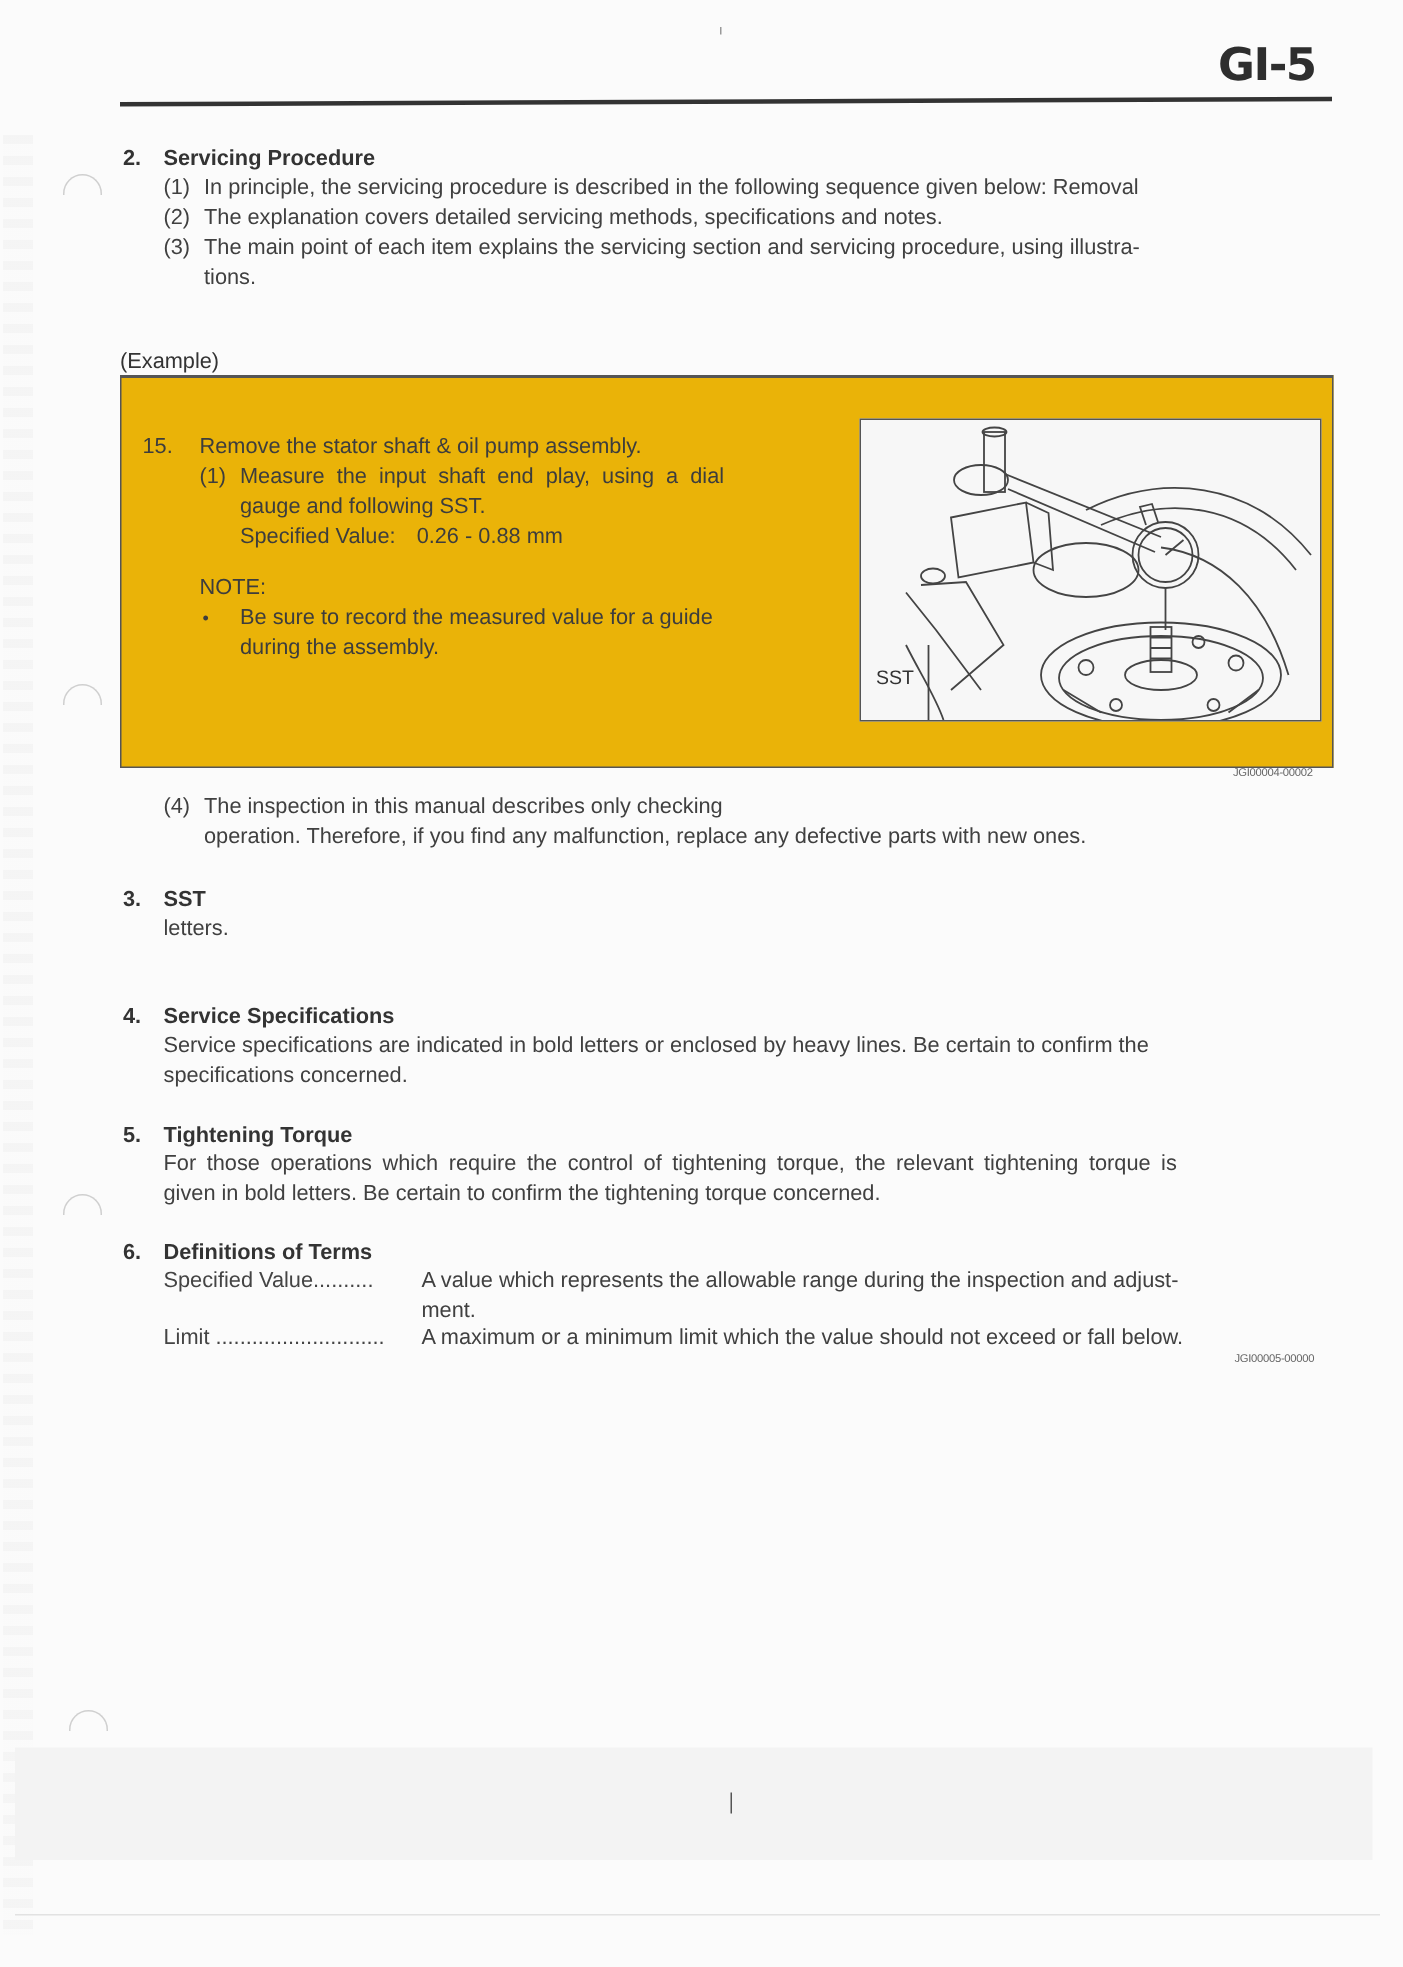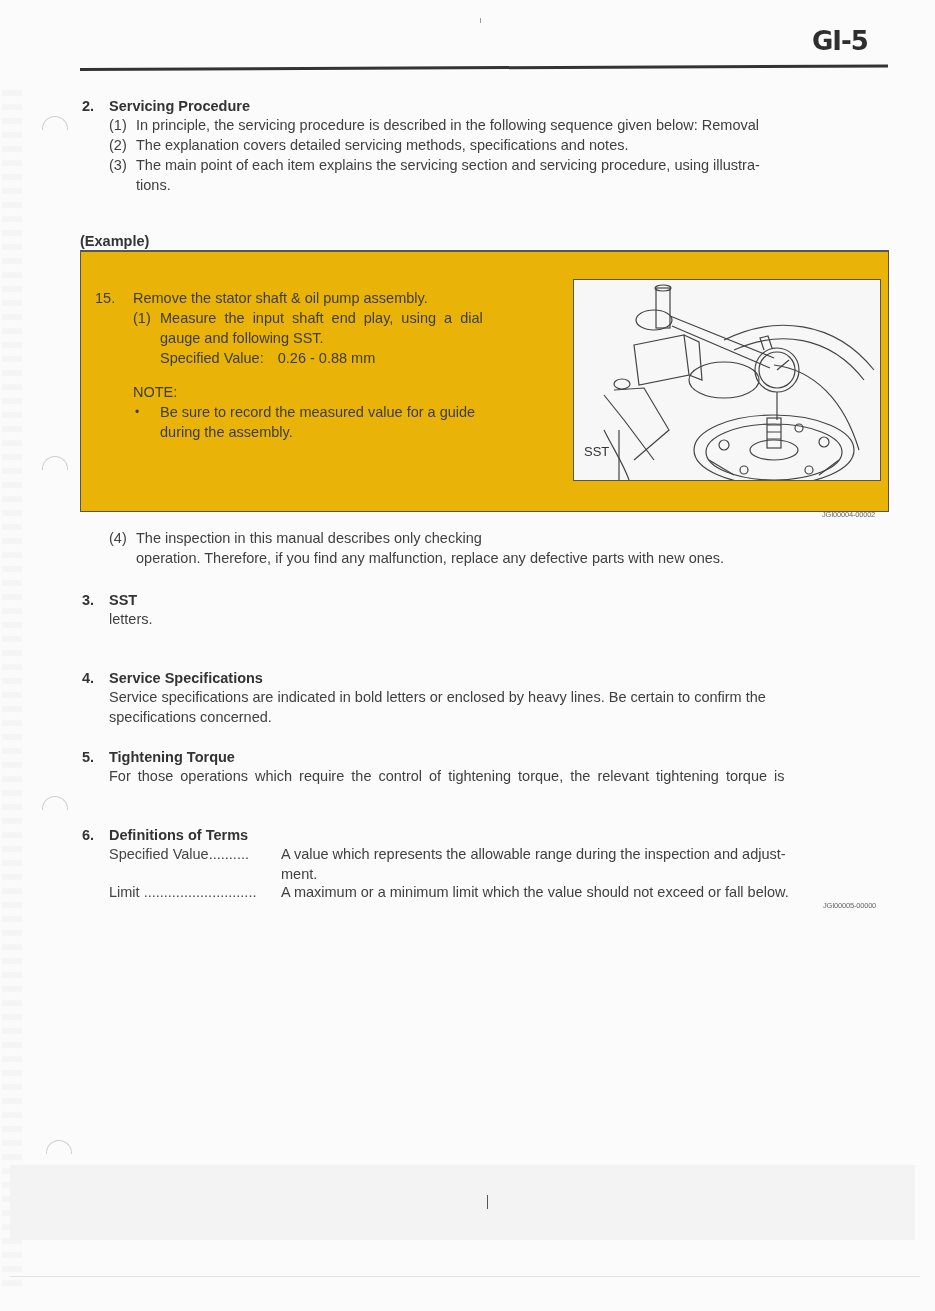--- a/index.html
+++ b/index.html
@@ -1,35 +1,35 @@
 <!DOCTYPE html>
 <html><head>
   <meta charset="utf-8">
   <style>
     * { box-sizing: border-box; margin: 0; padding: 0; }
     html, body { width: 935px; height: 1311px; background: #fbfbfb; overflow: hidden; }
     body { position: relative; font-family: "Liberation Sans", sans-serif; color: #3a3a3a; }
 
-    .page-id { position: absolute; left: 812px; top: 26px; font-family: "DejaVu Sans", sans-serif; font-weight: bold; font-size: 26px; color: #2e2e2e; letter-spacing: -1px; }
+    .page-id { position: absolute; left: 812px; top: 26px; font-family: "DejaVu Sans", sans-serif; font-weight: bold; font-size: 30px; color: #2e2e2e; letter-spacing: -1px; }
     .header-rule { position: absolute; left: 80px; top: 68px; width: 808px; height: 3px; background: #333; transform: rotate(-0.25deg); transform-origin: left; }
 
     .punch { position: absolute; width: 26px; height: 14px; border: 1.5px solid #cfcfcf; border-bottom: none; border-radius: 13px 13px 0 0; }
     .margin-stripe { position: absolute; left: 2px; top: 90px; width: 20px; height: 1200px; background: repeating-linear-gradient(180deg, #f2f2f2 0 6px, #fafafa 6px 14px); opacity: .7; }
 
     .text { font-size: 14.5px; line-height: 20px; color: #404040; }
     .section { position: absolute; left: 82px; }
     .sec-num { position: absolute; left: 0; top: 0; font-weight: bold; font-size: 14.5px; color: #333; }
     .sec-title { position: absolute; left: 27px; top: 0; font-weight: bold; font-size: 14.5px; color: #333; white-space: nowrap; }
     .sec-body { position: absolute; left: 27px; top: 19px; width: 780px; }
     .justify { text-align: justify; text-align-last: left; }
 
     .list-item { position: relative; padding-left: 27px; white-space: nowrap; }
     .list-item .num { position: absolute; left: 0; top: 0; }
 
-    .example-label { position: absolute; left: 80px; top: 233px; font-weight: bold; font-size: 14.5px; color: #333; }
+    .example-label { position: absolute; left: 80px; top: 233px; font-weight: normal; font-size: 14.5px; color: #333; }
     .example-box { position: absolute; left: 80px; top: 250px; width: 809px; height: 262px; border: 1.5px solid #555; border-top-width: 2px; background: #eab308; }
     .ex-step { position: absolute; left: 14px; top: 36px; width: 445px; font-size: 14.5px; line-height: 20px; color: #3d3d3d; }
     .ex-step .row { position: relative; white-space: nowrap; }
     .illus-frame { position: absolute; left: 492px; top: 27px; width: 308px; height: 202px; border: 1.5px solid #555; background: #f7f7f7; overflow: hidden; }
     .sst-label { position: absolute; left: 10px; top: 164px; font-size: 13px; color: #333; }
     .fig-code { position: absolute; font-family: "Liberation Sans", sans-serif; font-size: 7.5px; color: #666; letter-spacing: -0.2px; }
 
     .defs-row { position: relative; height: 19px; white-space: nowrap; }
     .defs-term { position: absolute; left: 0; top: 0; width: 172px; color: #444; overflow: hidden; }
     .defs-desc { position: absolute; left: 172px; top: 0; width: 612px; }
@@ -171,20 +171,21 @@
       <div>Service specifications are indicated in bold letters or enclosed by heavy lines. Be certain to confirm the</div>
       <div>specifications concerned.</div>
     </div>
   </div>
 
   <div class="section text" style="top:747px; width:810px; height:60px;">
     <span class="sec-num">5.</span>
     <span class="sec-title">Tightening Torque</span>
     <div class="sec-body">
       <div style="word-spacing:3px;">For those operations which require the control of tightening torque, the relevant tightening torque is</div>
+      <div>given in bold letters. Be certain to confirm the tightening torque concerned.</div>
     </div>
   </div>
 
   <div class="section text" style="top:825px; width:810px; height:80px;">
     <span class="sec-num">6.</span>
     <span class="sec-title">Definitions of Terms</span>
     <div class="sec-body">
       <div class="defs-row" style="height:38px;">
         <span class="defs-term">Specified Value..........</span>
         <div class="defs-desc">

